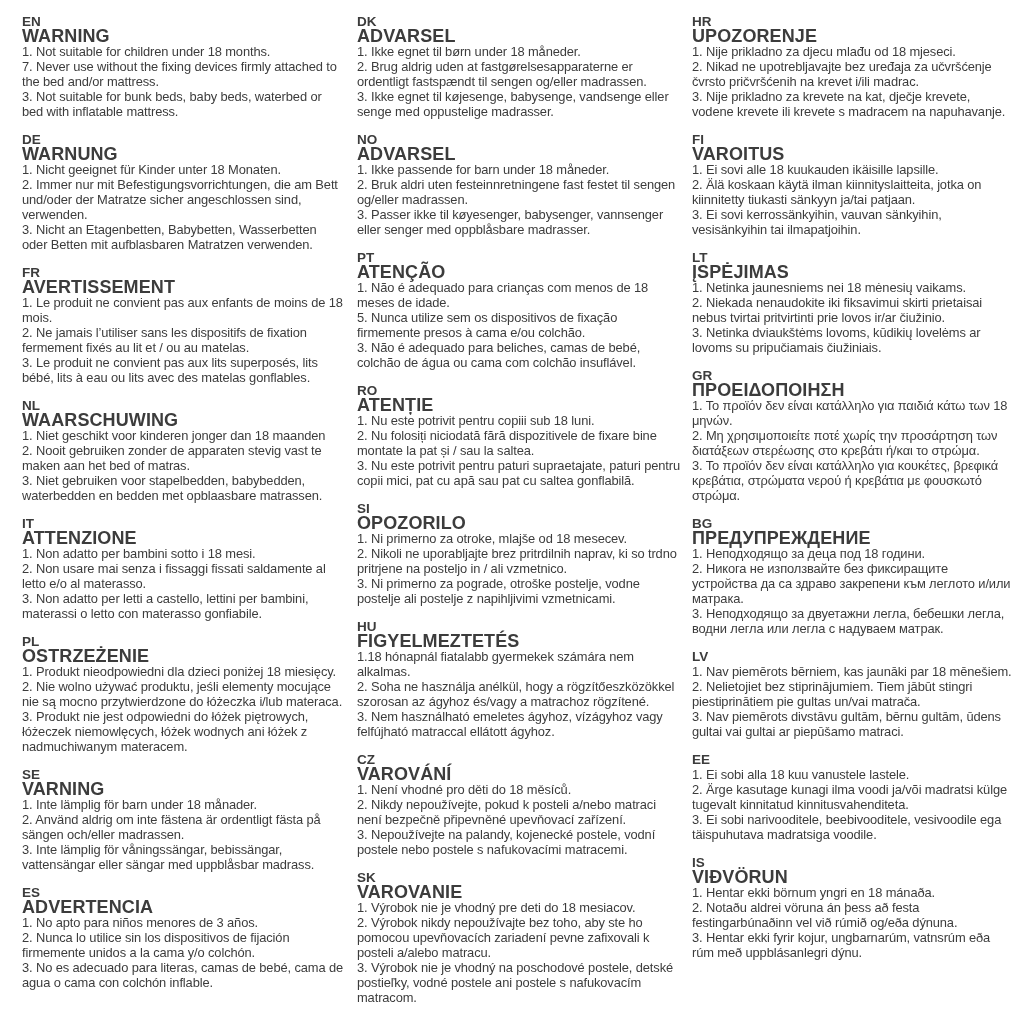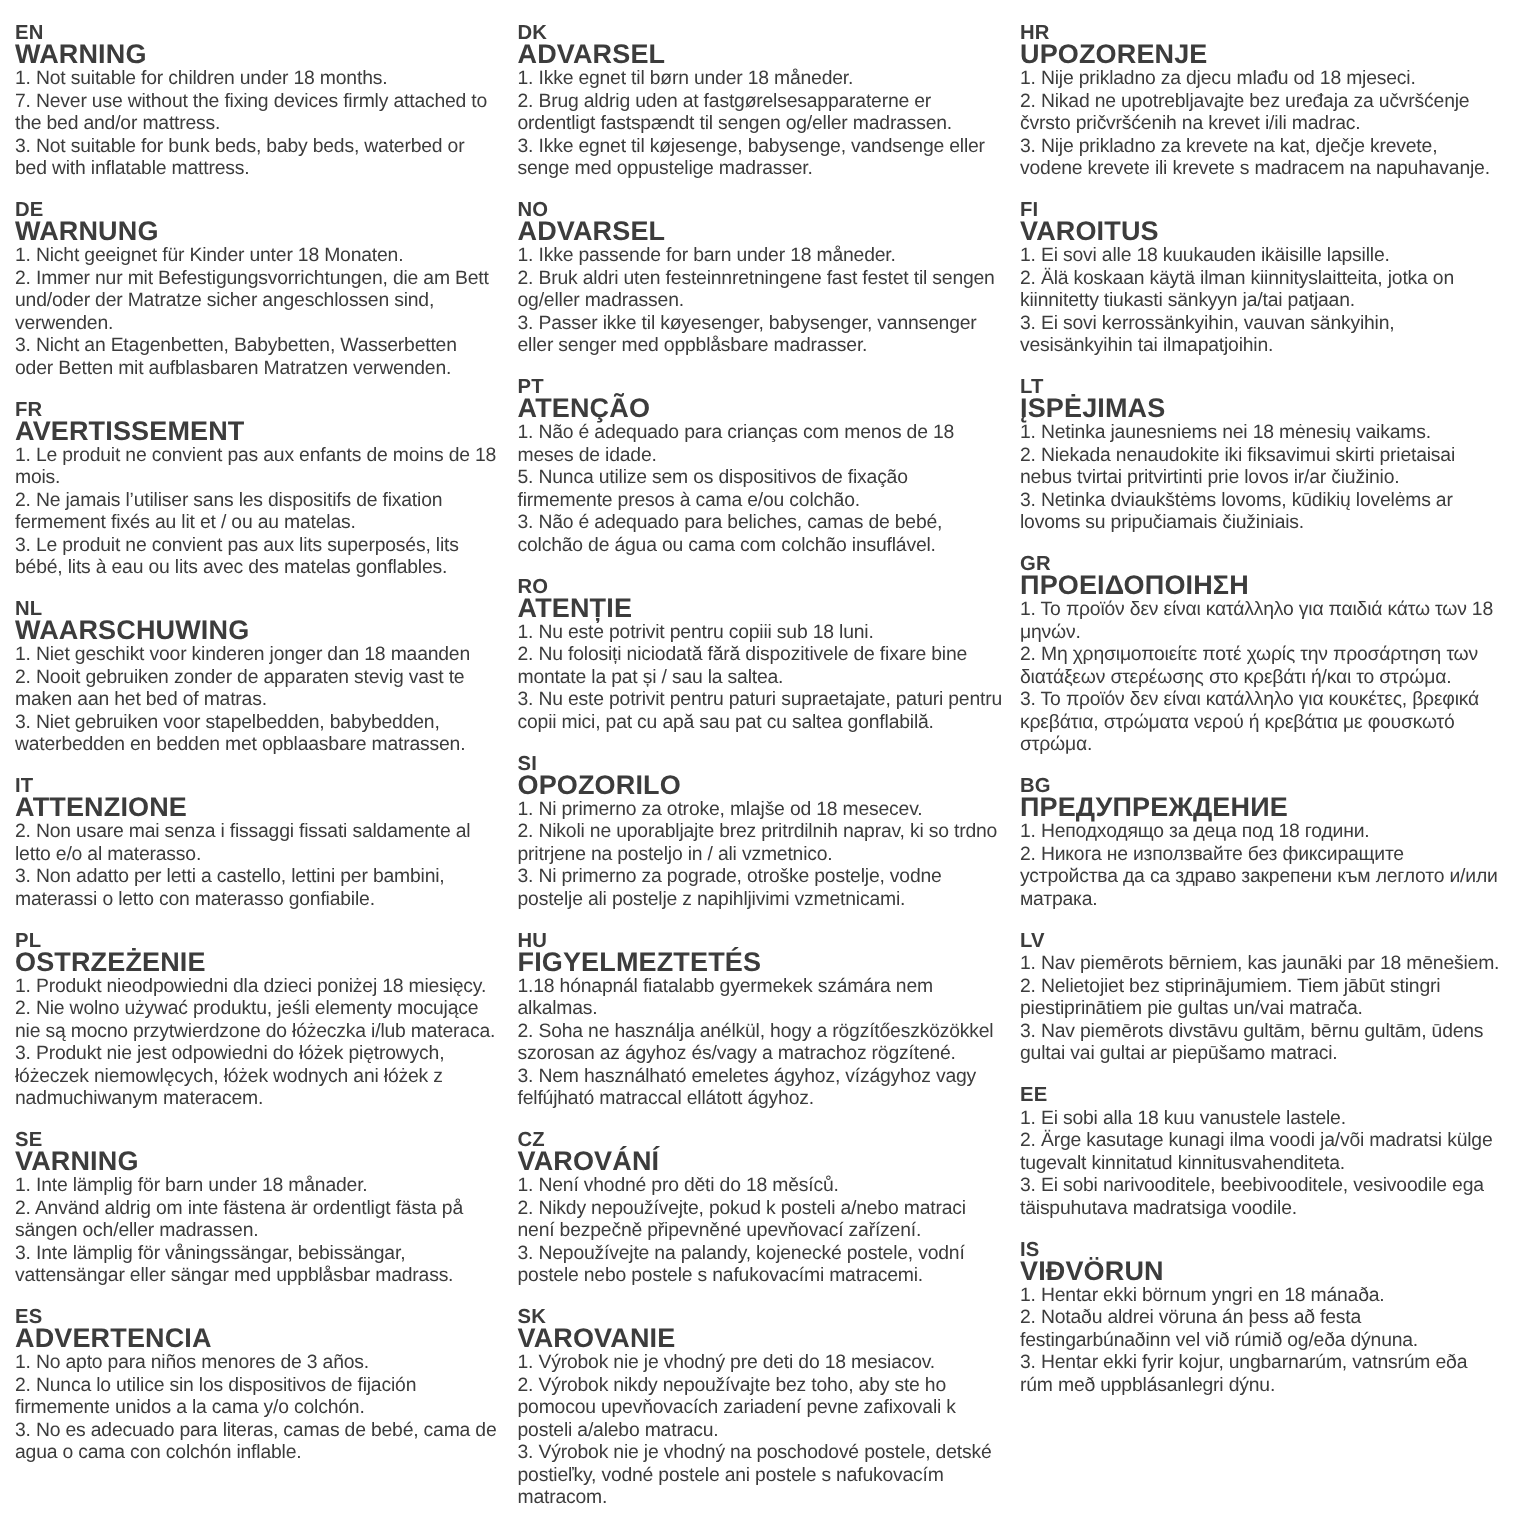--- a/index.html
+++ b/index.html
@@ -10,21 +10,21 @@
   body {
     width: 1024px;
     height: 1024px;
     overflow: hidden;
     font-family: "Liberation Sans", sans-serif;
     color: #3c3c3c;
   }
   .page {
     display: flex;
     gap: 12px;
-    padding: 14px 10px 0 10px;
+    padding: 14px 10px 0 22px;
     box-sizing: border-box;
     width: 896px;
   }
   .column {
     flex: 0 0 323px;
     width: 323px;
   }
   .section {
     margin: 0 0 13px 0;
   }
@@ -76,20 +76,21 @@
       <div class="section">
         <div class="code">NL</div>
         <div class="title">WAARSCHUWING</div>
         <p class="item">1. Niet geschikt voor kinderen jonger dan 18 maanden</p>
         <p class="item">2. Nooit gebruiken zonder de apparaten stevig vast te maken aan het bed of matras.</p>
         <p class="item">3. Niet gebruiken voor stapelbedden, babybedden, waterbedden en bedden met opblaasbare matrassen.</p>
       </div>
       <div class="section">
         <div class="code">IT</div>
         <div class="title">ATTENZIONE</div>
+        <p class="item">1. Non adatto per bambini sotto i 18 mesi.</p>
         <p class="item">2. Non usare mai senza i fissaggi fissati saldamente al letto e/o al materasso.</p>
         <p class="item">3. Non adatto per letti a castello, lettini per bambini, materassi o letto con materasso gonfiabile.</p>
       </div>
       <div class="section">
         <div class="code">PL</div>
         <div class="title">OSTRZEŻENIE</div>
         <p class="item">1. Produkt nieodpowiedni dla dzieci poniżej 18 miesięcy.</p>
         <p class="item">2. Nie wolno używać produktu, jeśli elementy mocujące nie są mocno przytwierdzone do łóżeczka i/lub materaca.</p>
         <p class="item">3. Produkt nie jest odpowiedni do łóżek piętrowych, łóżeczek niemowlęcych, łóżek wodnych ani łóżek z nadmuchiwanym materacem.</p>
       </div>
@@ -193,20 +194,21 @@
         <div class="title">ΠΡΟΕΙΔΟΠΟΙΗΣΗ</div>
         <p class="item">1. Το προϊόν δεν είναι κατάλληλο για παιδιά κάτω των 18 μηνών.</p>
         <p class="item">2. Μη χρησιμοποιείτε ποτέ χωρίς την προσάρτηση των διατάξεων στερέωσης στο κρεβάτι ή/και το στρώμα.</p>
         <p class="item">3. Το προϊόν δεν είναι κατάλληλο για κουκέτες, βρεφικά κρεβάτια, στρώματα νερού ή κρεβάτια με φουσκωτό στρώμα.</p>
       </div>
       <div class="section">
         <div class="code">BG</div>
         <div class="title">ПРЕДУПРЕЖДЕНИЕ</div>
         <p class="item">1. Неподходящо за деца под 18 години.</p>
         <p class="item">2. Никога не използвайте без фиксиращите устройства да са здраво закрепени към леглото и/или матрака.</p>
+        <p class="item">3. Неподходящо за двуетажни легла, бебешки легла, водни легла или легла с надуваем матрак.</p>
       </div>
       <div class="section">
         <div class="code">LV</div>
         <p class="item">1. Nav piemērots bērniem, kas jaunāki par 18 mēnešiem.</p>
         <p class="item">2. Nelietojiet bez stiprinājumiem. Tiem jābūt stingri piestiprinātiem pie gultas un/vai matrača.</p>
         <p class="item">3. Nav piemērots divstāvu gultām, bērnu gultām, ūdens gultai vai gultai ar piepūšamo matraci.</p>
       </div>
       <div class="section">
         <div class="code">EE</div>
         <p class="item">1. Ei sobi alla 18 kuu vanustele lastele.</p>

